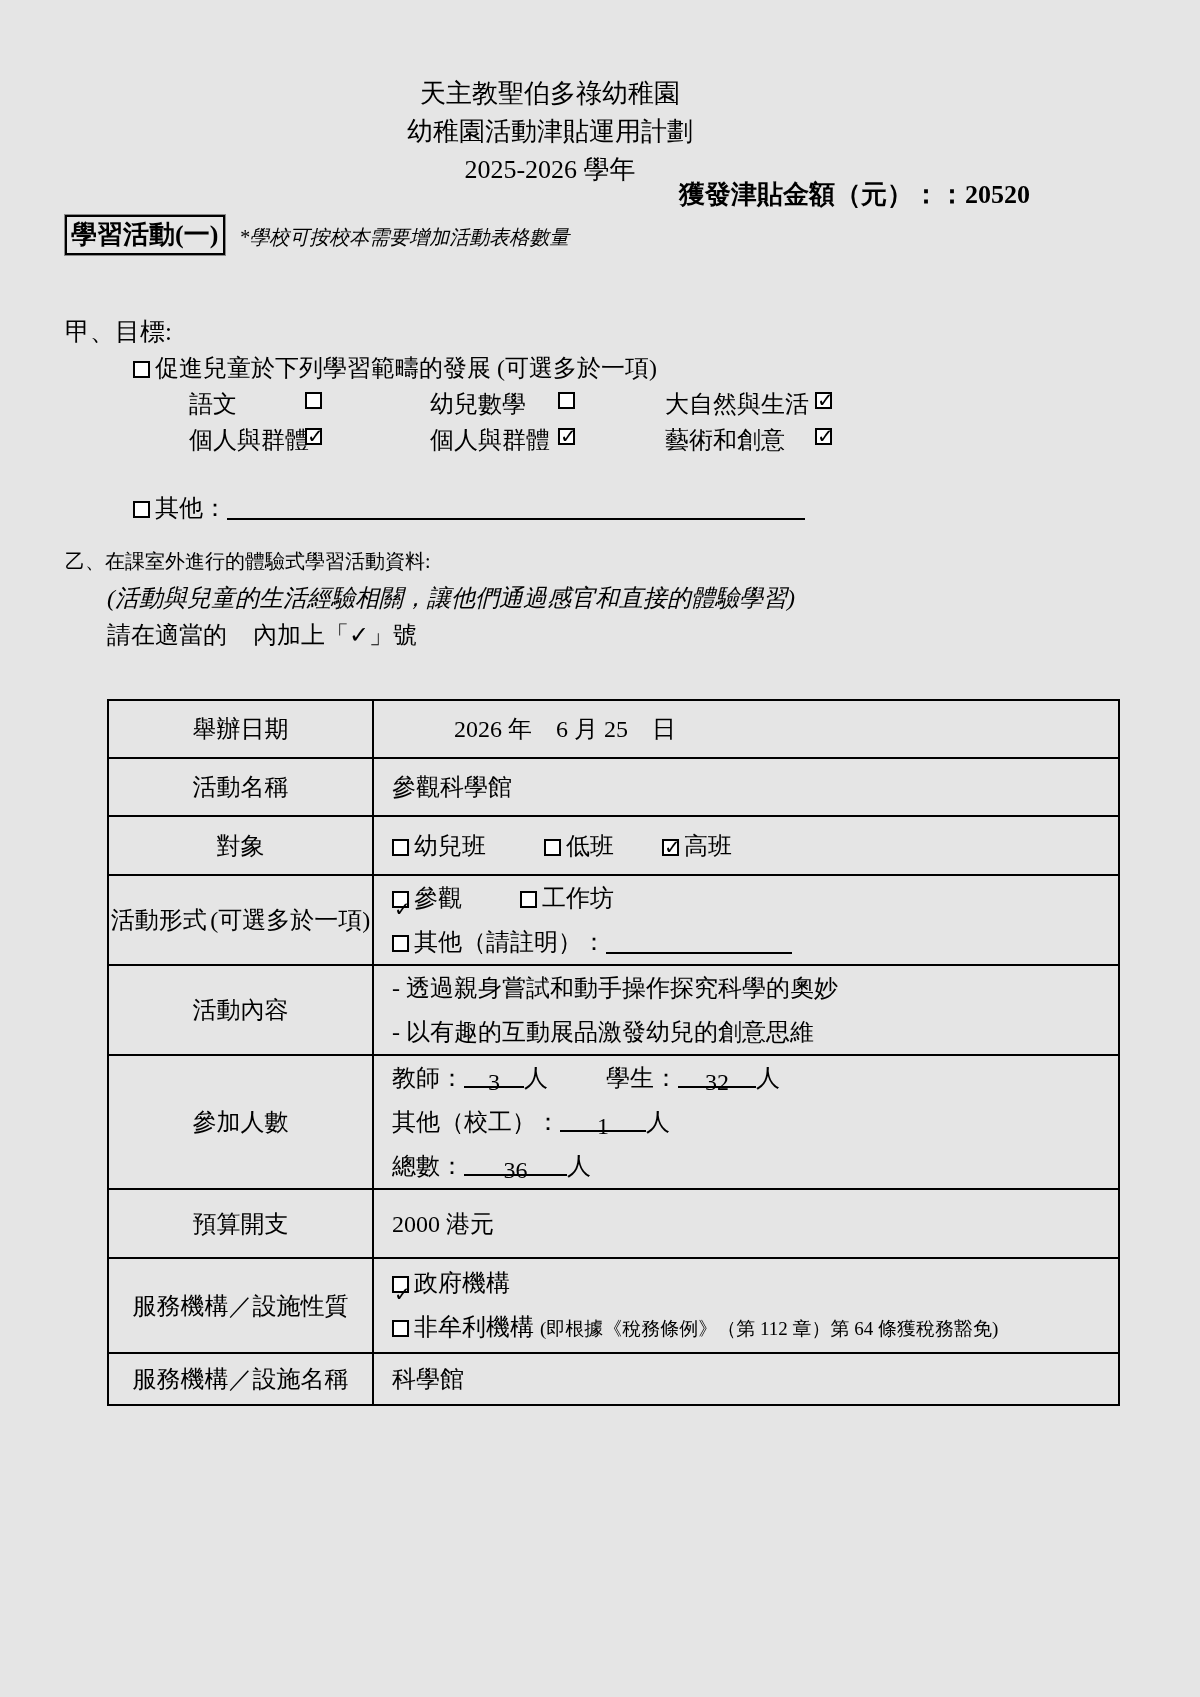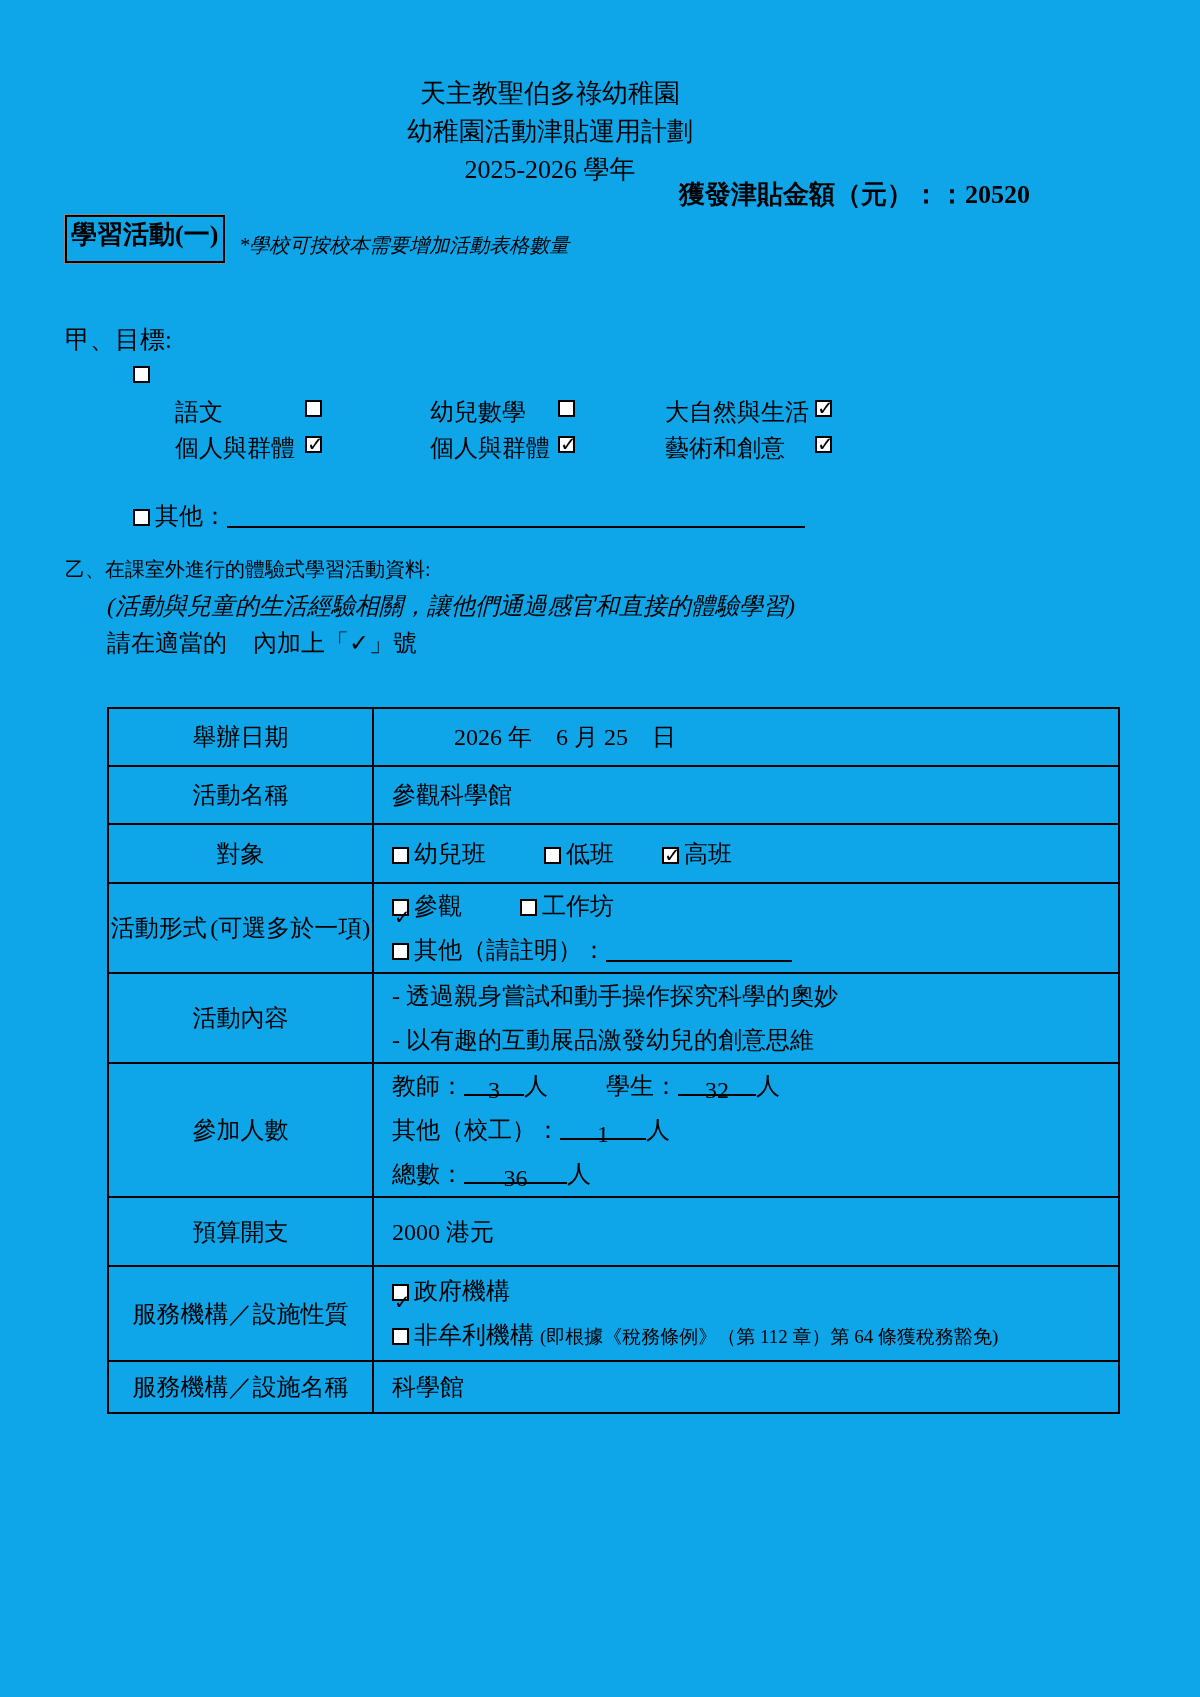--- a/index.html
+++ b/index.html
@@ -1,43 +1,43 @@
 <!DOCTYPE html>
 <html><head>
 <meta charset="utf-8">
 <style>
   html,body { margin:0; padding:0; background:#fff; }
   .page {
     position:relative;
     width:1200px; height:1697px;
-    background:#0ea5e9;
+    background:#e5e5e5;
     color:#000;
     font-family:"Liberation Serif","DejaVu Serif",serif;
     font-size:24px;
     overflow:hidden;
     box-sizing:border-box;
     padding:75px 0 0 65px;
   }
   
   .title-block { width:970px; text-align:center; font-size:26px; line-height:38px; }
   .subsidy-line { width:965px; text-align:right; font-weight:bold; font-size:26px; margin-top:-12px; height:34px; }
   
   .section-row { display:flex; align-items:flex-end; margin-top:4px; }
   .section-box {
     border:2px solid #000; box-shadow:0 0 0 1px #8a8a8a;
-    font-weight:bold; font-size:26px; padding:3px 5px 11px 4px; line-height:30px;
+    font-weight:bold; font-size:26px; padding:3px 5px 3px 4px; line-height:30px;
   }
   .section-note { font-style:italic; font-size:20px; margin-left:14px; padding-bottom:4px; }
   
   .part-heading { margin-top:60px; font-size:25px; height:32px; }
   .promote-line { margin-left:68px; margin-top:5px; height:32px; }
   .areas-row { position:relative; height:36px; margin-top:0; }
   .areas-row .alabel { position:absolute; top:4px; }
   .areas-row .acb { position:absolute; top:8px; }
-  .pos-l1 { left:110px; } .pos-c1 { left:240px; }
+  .pos-l1 { left:124px; } .pos-c1 { left:240px; }
   .pos-l2 { left:365px; } .pos-c2 { left:493px; }
   .pos-l3 { left:600px; } .pos-c3 { left:750px; }
   .other-line { margin-left:68px; margin-top:36px; height:36px; }
   .blank-long { display:inline-block; width:578px; border-bottom:2px solid #000; height:24px; vertical-align:-4px; }
   
   .partb-heading { margin-top:20px; font-size:20px; height:34px; }
   .partb-note { margin-left:42px; font-style:italic; font-size:24px; height:34px; }
   .instruction { margin-left:42px; height:34px; margin-top:3px; }
   .instruction .gap { display:inline-block; width:26px; }
   
@@ -83,21 +83,21 @@
   <div class="subsidy-line"><span>獲發津貼金額（元）：</span><span>：20520</span></div>
 
   <div class="section-row">
     <span class="section-box">學習活動(一)</span>
     <span class="section-note">*學校可按校本需要增加活動表格數量</span>
   </div>
 
   <div class="part-heading">甲、目標:</div>
 
   <div class="promote-line">
-    <span class="cb"></span>
+    <span class="cb"></span><span>促進兒童於下列學習範疇的發展 (可選多於一項)</span>
   </div>
 
   <div class="areas-row">
     <span class="alabel pos-l1">語文</span>
     <span class="cb acb pos-c1"></span>
     <span class="alabel pos-l2">幼兒數學</span>
     <span class="cb acb pos-c2"></span>
     <span class="alabel pos-l3">大自然與生活</span>
     <span class="cb acb pos-c3 checked"></span>
   </div>

